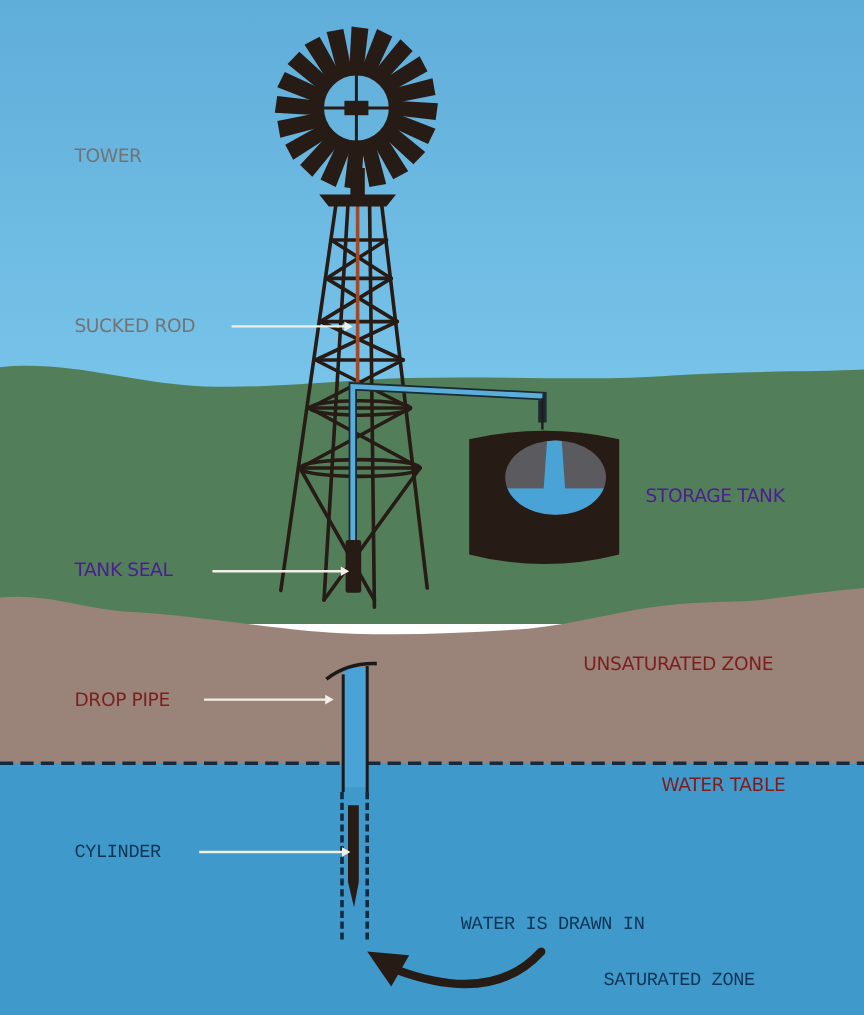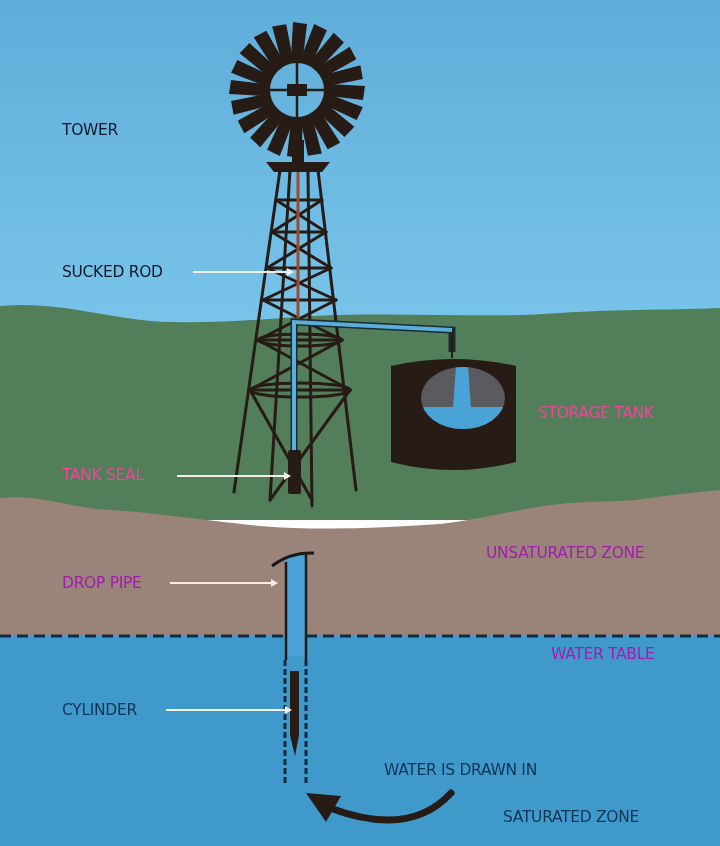--- a/index.html
+++ b/index.html
@@ -1,23 +1,23 @@
 <!DOCTYPE html>
 <html><head>
 <meta charset="utf-8">
 <style>
   html, body { margin:0; padding:0; }
   body { width:720px; height:846px; overflow:hidden; font-family:"DejaVu Sans", sans-serif; }
   .stage { position:relative; width:720px; height:846px; }
   svg.scene { position:absolute; left:0; top:0; }
   .lbl { position:absolute; font-size:15.5px; letter-spacing:-0.3px; white-space:nowrap; line-height:1; }
-  .sky-lbl { color:#0f172a; }
-  .grass-lbl { color:#ec4899; }
-  .soil-lbl { color:#a21caf; }
-  .water-lbl { color:#0f3556; }
+  .sky-lbl { color:#737373; }
+  .grass-lbl { color:#4c1d95; }
+  .soil-lbl { color:#7f1d1d; }
+  .water-lbl { color:#0f3556;font-family:Liberation Mono, monospace; }
 </style>
 </head>
 <body>
 
 <div class="stage">
   <svg class="scene" width="720" height="846" viewBox="0 0 720 846">
     <defs>
       <linearGradient id="skyGrad" x1="0" y1="0" x2="0" y2="1">
         <stop offset="0" stop-color="#5fadd9"></stop>
         <stop offset="1" stop-color="#78c4ea"></stop>

